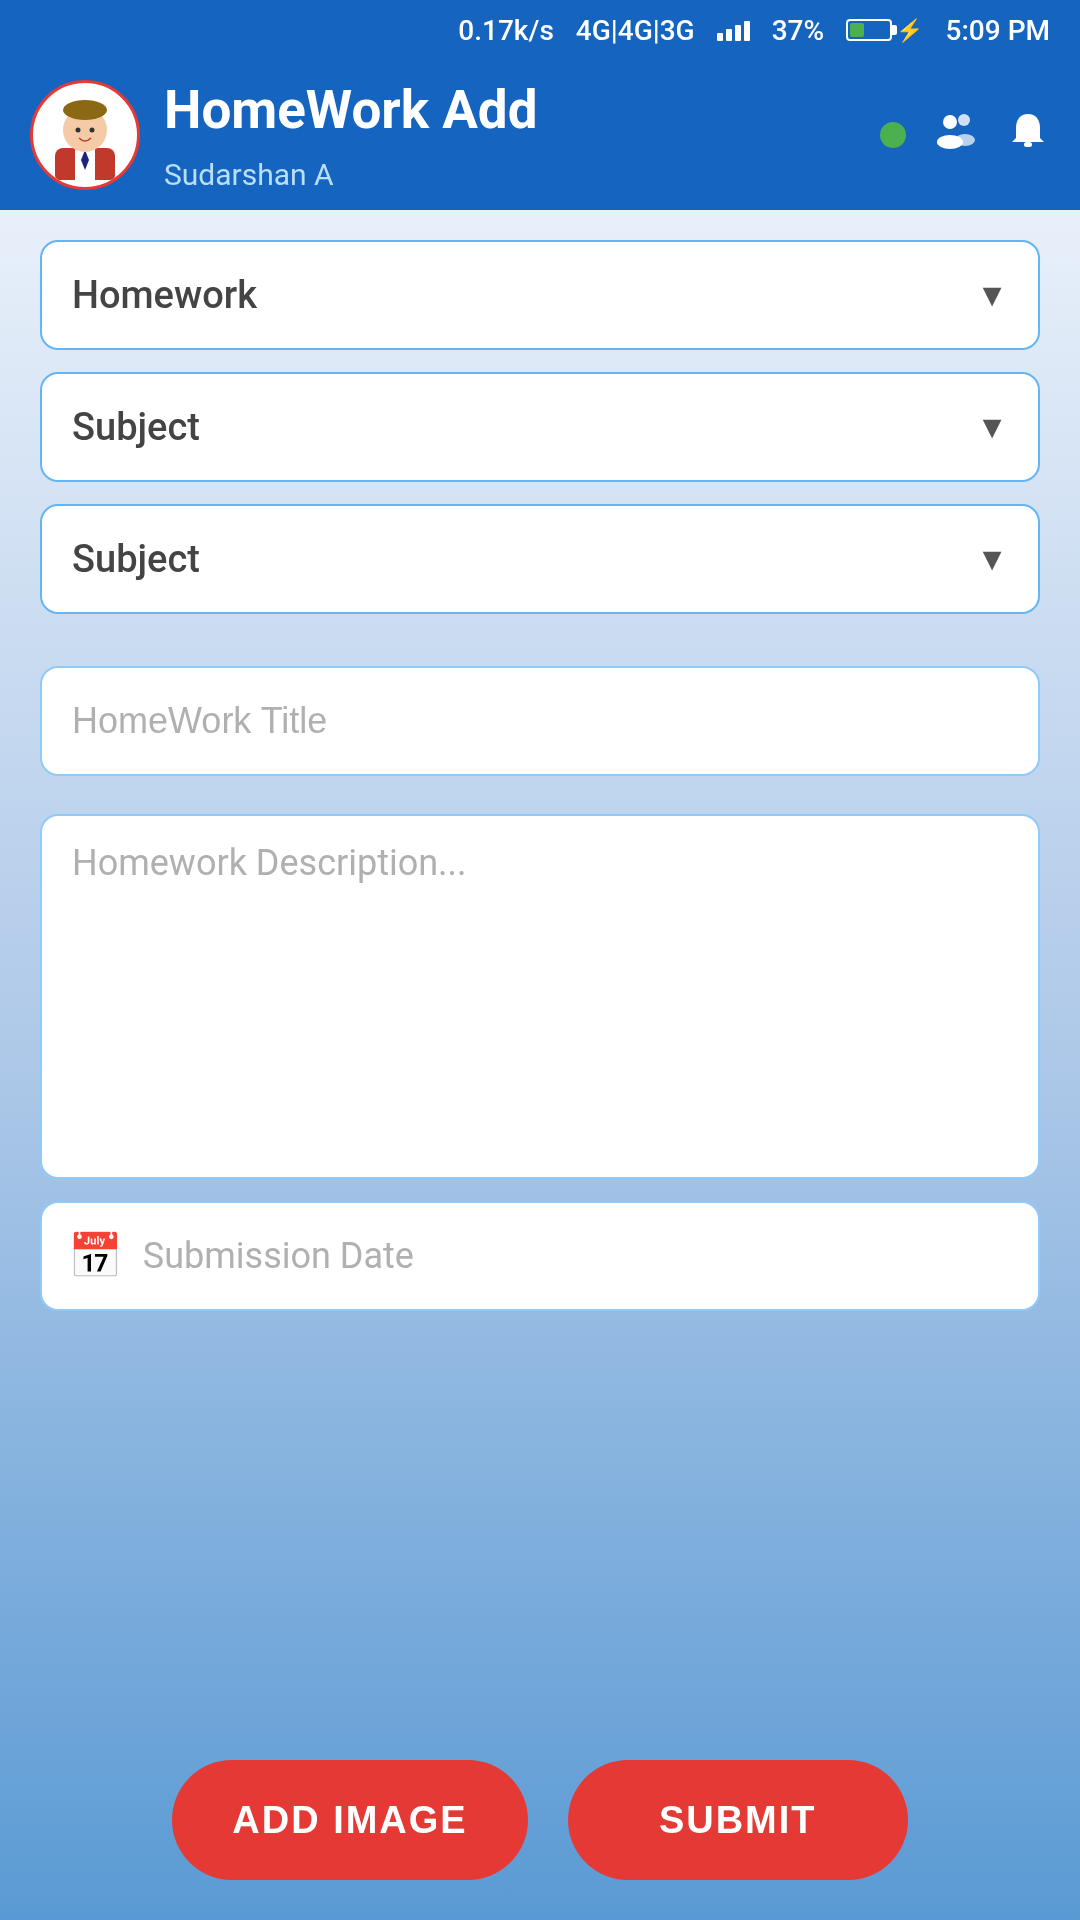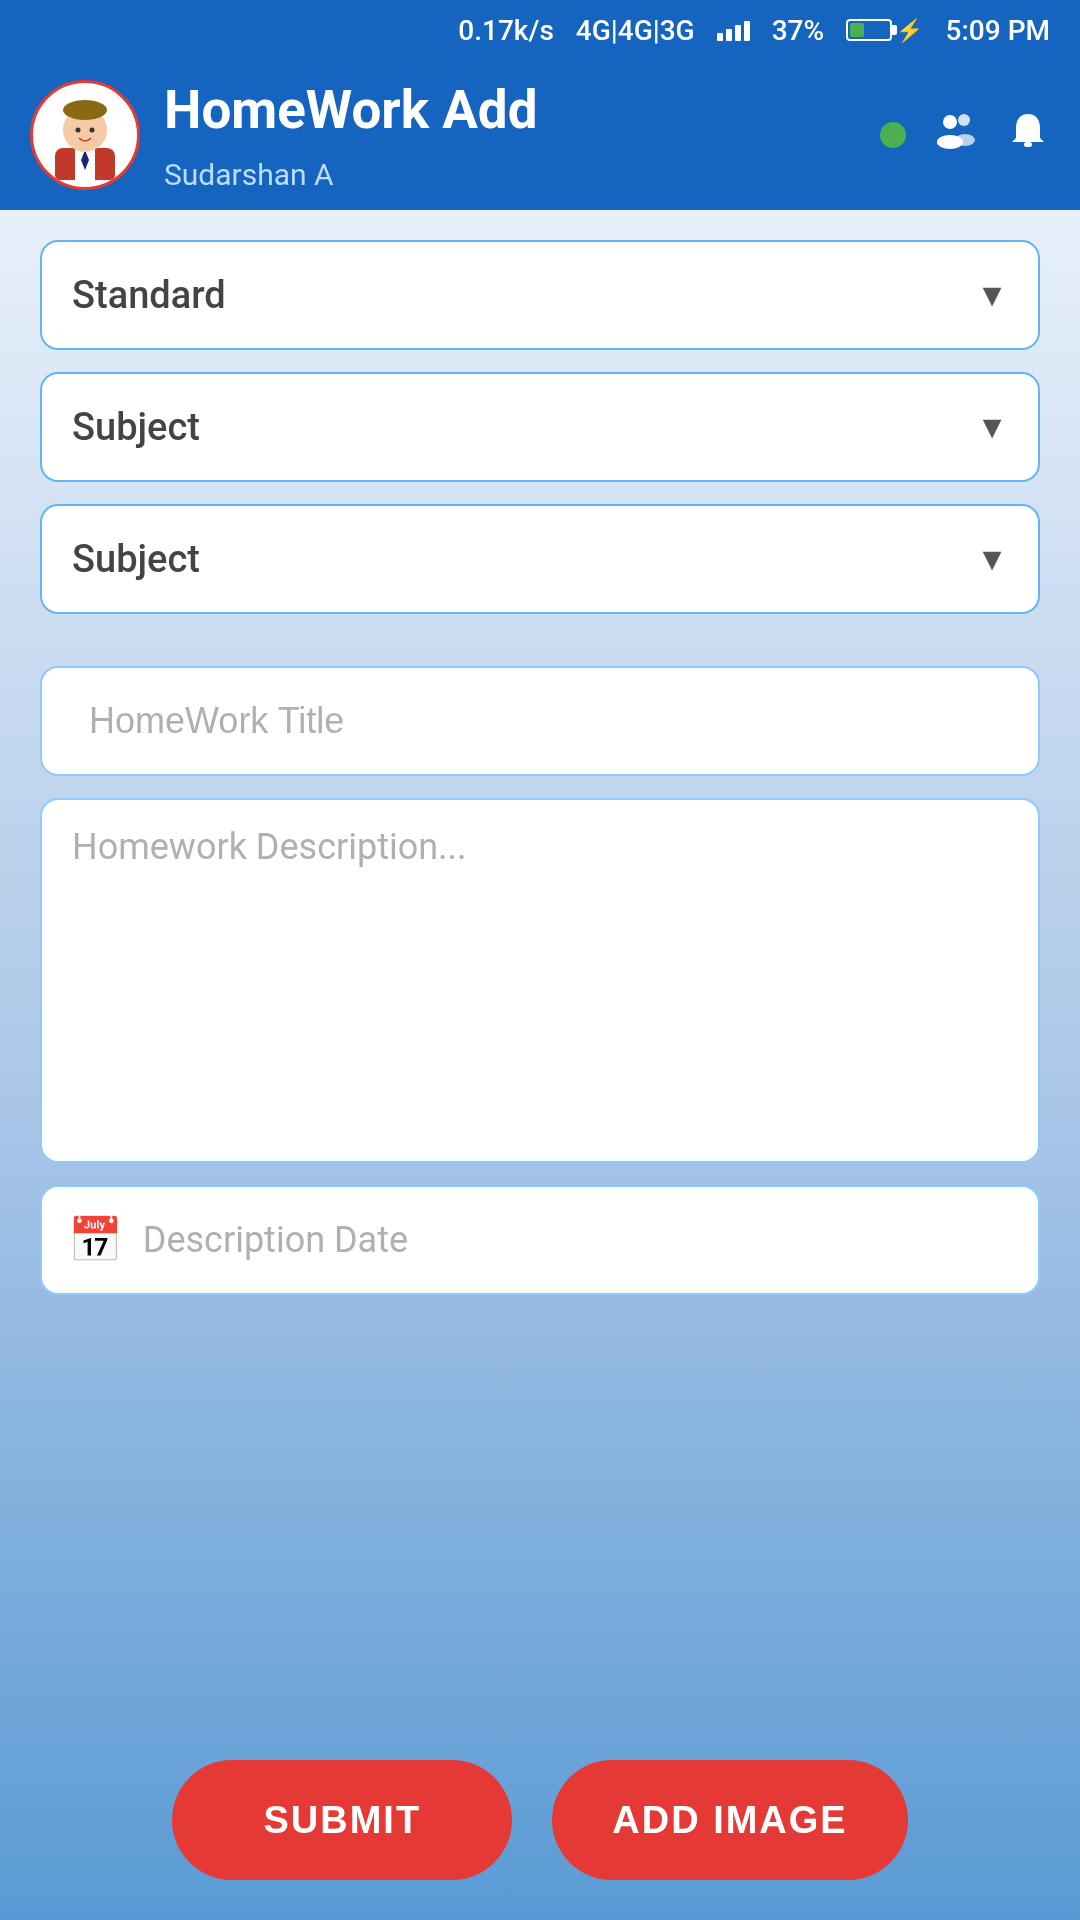--- a/index.html
+++ b/index.html
@@ -168,25 +168,25 @@
       color: #555;
     }
 
     
     .text-input {
       width: 100%;
       height: 110px;
       background: white;
       border: 2px solid #90caf9;
       border-radius: 18px;
-      padding: 0 47px;
+      padding: 0 30px;
       font-size: 36px;
       color: #444;
       outline: none;
-      margin-bottom: 22px;
+      margin-bottom: 38px;
     }
     .text-input::placeholder {
       color: #b0b0b0;
     }
 
     
     .desc-textarea {
       width: 100%;
       height: 365px;
       background: white;
@@ -322,21 +322,21 @@
         <path d="M22 6 C14 6 10 12 10 20 L10 30 L6 34 L38 34 L34 30 L34 20 C34 12 30 6 22 6Z" fill="white"></path>
         <rect x="18" y="34" width="8" height="5" rx="2.5" fill="white"></rect>
       </svg>
     </span>
   </div>
 </div>
 
 <div class="main-content">
 
   <div class="dropdown">
-    <span class="dropdown-label">Standard</span>
+    <span class="dropdown-label">Homework</span>
     <span class="dropdown-arrow">▼</span>
   </div>
 
   <div class="dropdown">
     <span class="dropdown-label">Subject</span>
     <span class="dropdown-arrow">▼</span>
   </div>
 
   <div class="dropdown">
     <span class="dropdown-label">Subject</span>
@@ -344,21 +344,21 @@
   </div>
 
   <div class="section-gap"></div>
 
   <input type="text" class="text-input" placeholder="HomeWork Title" style="">
 
   <textarea class="desc-textarea" placeholder="Homework Description..." style=""></textarea>
 
   <div class="date-field">
     <span class="date-icon">📅</span>
-    <span class="date-placeholder">Description Date</span>
+    <span class="date-placeholder">Submission Date</span>
   </div>
 
   <div class="bottom-buttons">
+    <button class="btn-red">ADD IMAGE</button>
     <button class="btn-red">SUBMIT</button>
-    <button class="btn-red">ADD IMAGE</button>
   </div>
 
 </div>
 
 </body></html>

